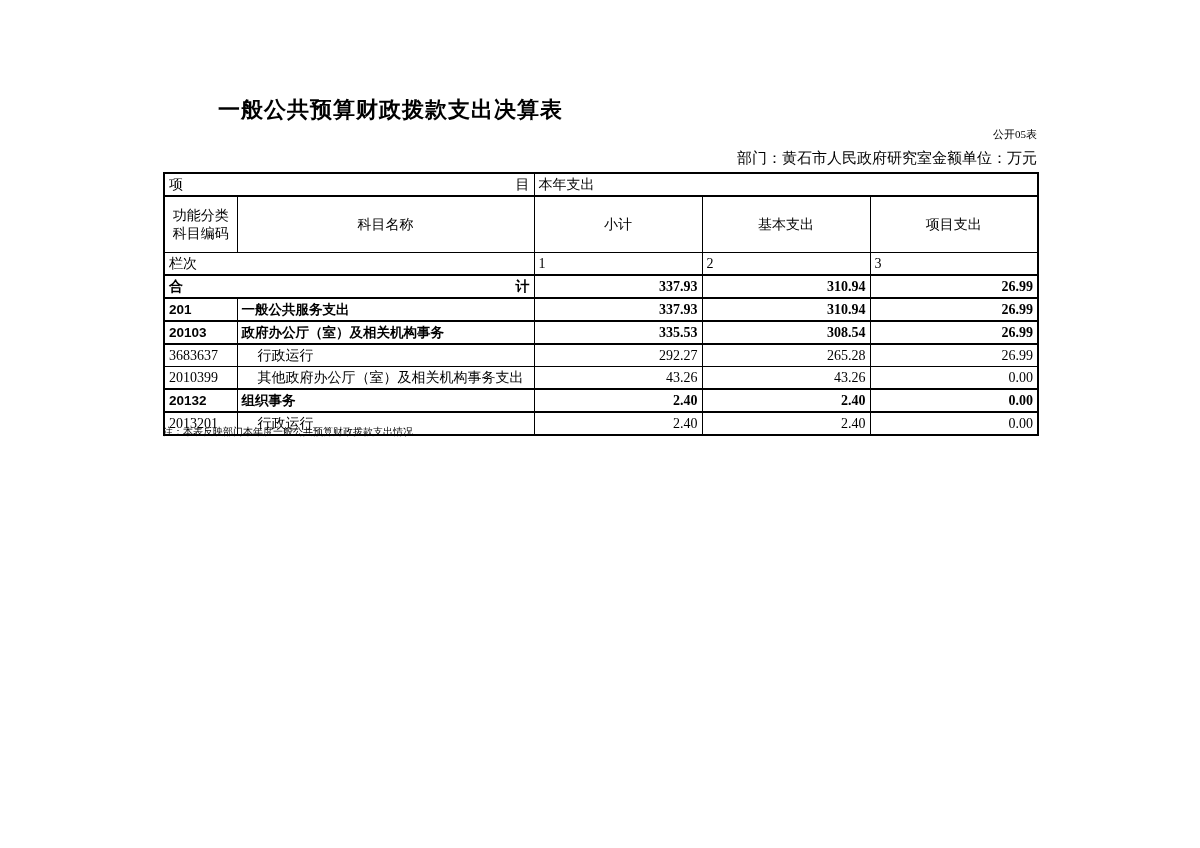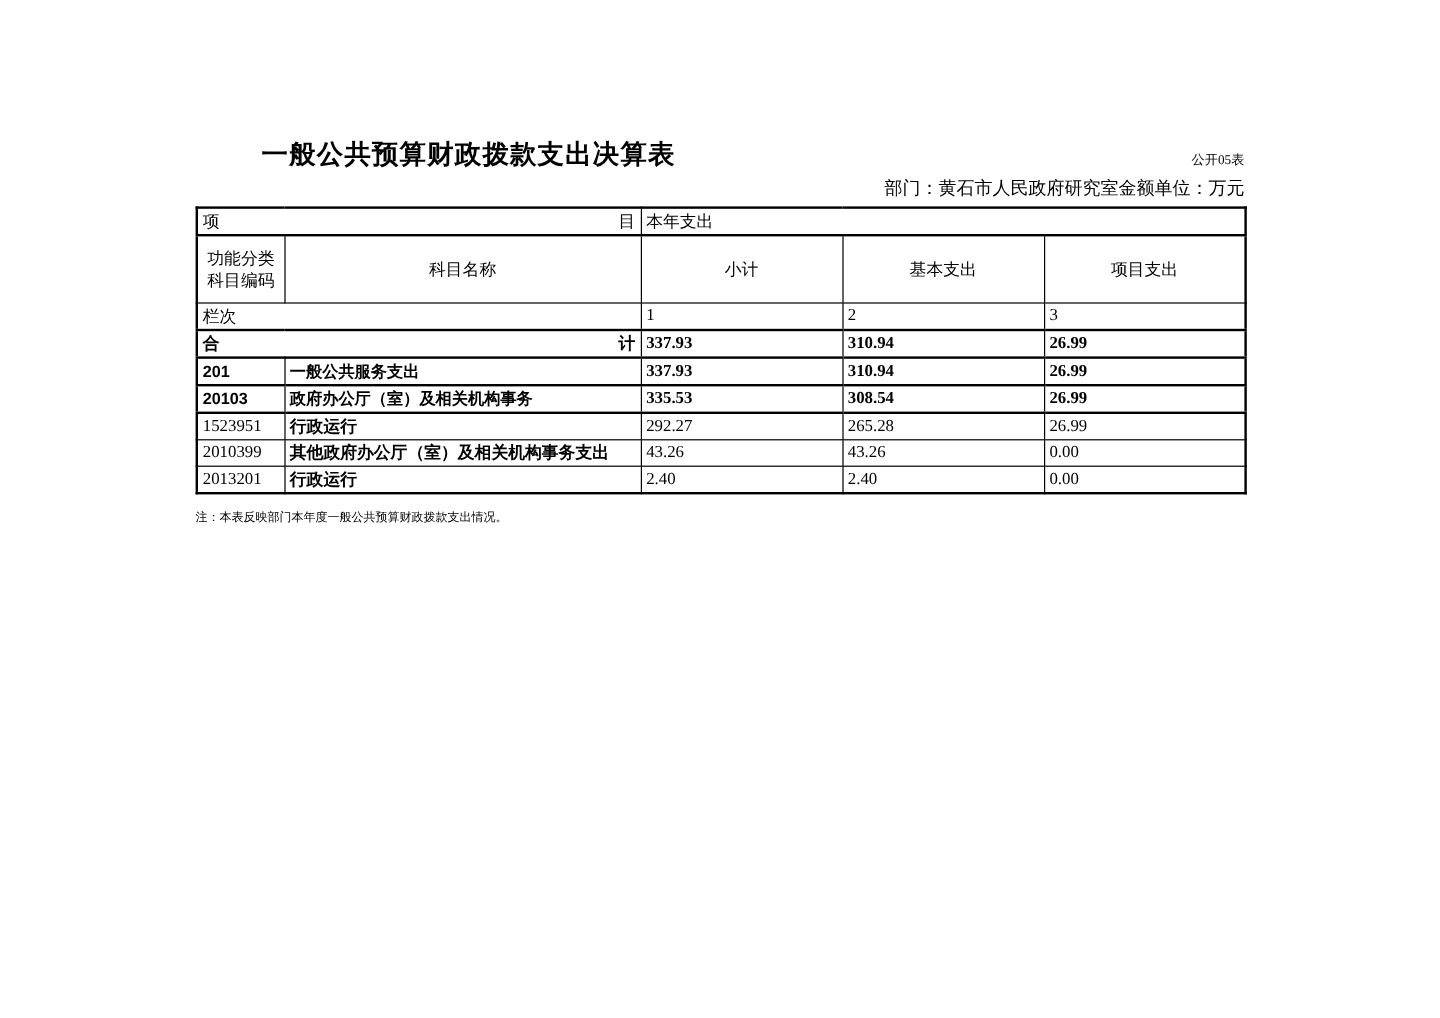--- a/index.html
+++ b/index.html
@@ -15,21 +15,20 @@
   .title {
     position: absolute;
     left: 218px;
     top: 97px;
     font-family: "Liberation Sans", sans-serif;
     font-weight: bold;
     font-size: 22px;
     line-height: 26px;
     letter-spacing: 1px;
     white-space: nowrap;
-    margin-top: 19px;
   }
   .form-label {
     position: absolute;
     right: 163px;
     top: 125px;
     font-size: 11px;
     line-height: 18px;
     white-space: nowrap;
   }
   .meta-row {
@@ -57,24 +56,24 @@
     height: 21px;
     padding: 0 4px;
     overflow: hidden;
     white-space: nowrap;
     vertical-align: middle;
   }
   tr.head2 td { height: 55px; text-align: center; white-space: normal; }
   tr.thickb > td { border-bottom-width: 2px; }
   tr.thick > td { border-top-width: 2px; border-bottom-width: 2px; }
   td.center { }
-  td.num { text-align: left; padding-right: 5px; font-family: "Liberation Serif", serif; }
+  td.num { text-align: right; padding-right: 5px; font-family: "Liberation Serif", serif; }
   td.code { padding-left: 3px; }
   td.name { padding-left: 3px; }
-  td.name.indent { padding-left: 4px; font-weight: bold; }
+  td.name.indent { padding-left: 20px; }
   tr.bold td { font-weight: bold; }
   tr.bold td.name, tr.bold td.code { font-family: "Liberation Sans", sans-serif; font-size: 13.5px; }
   .spread { display: flex; justify-content: space-between; }
   .note {
     position: absolute;
     left: 163px;
     top: 423px;
     font-size: 10px;
     line-height: 17px;
     white-space: nowrap;
@@ -154,35 +153,42 @@
 
     <tr class="thick bold">
       <td class="code">20103</td>
       <td class="name">政府办公厅（室）及相关机构事务</td>
       <td class="num">335.53</td>
       <td class="num">308.54</td>
       <td class="num">26.99</td>
     </tr>
 
     <tr>
-      <td class="code">1523951</td>
+      <td class="code">3683637</td>
       <td class="name indent">行政运行</td>
       <td class="num">292.27</td>
       <td class="num">265.28</td>
       <td class="num">26.99</td>
     </tr>
 
     <tr>
       <td class="code">2010399</td>
       <td class="name indent">其他政府办公厅（室）及相关机构事务支出</td>
       <td class="num">43.26</td>
       <td class="num">43.26</td>
       <td class="num">0.00</td>
     </tr>
 
+    <tr class="thick bold">
+      <td class="code">20132</td>
+      <td class="name">组织事务</td>
+      <td class="num">2.40</td>
+      <td class="num">2.40</td>
+      <td class="num">0.00</td>
+    </tr>
 
     <tr>
       <td class="code">2013201</td>
       <td class="name indent">行政运行</td>
       <td class="num">2.40</td>
       <td class="num">2.40</td>
       <td class="num">0.00</td>
     </tr>
   </tbody>
     </table>

